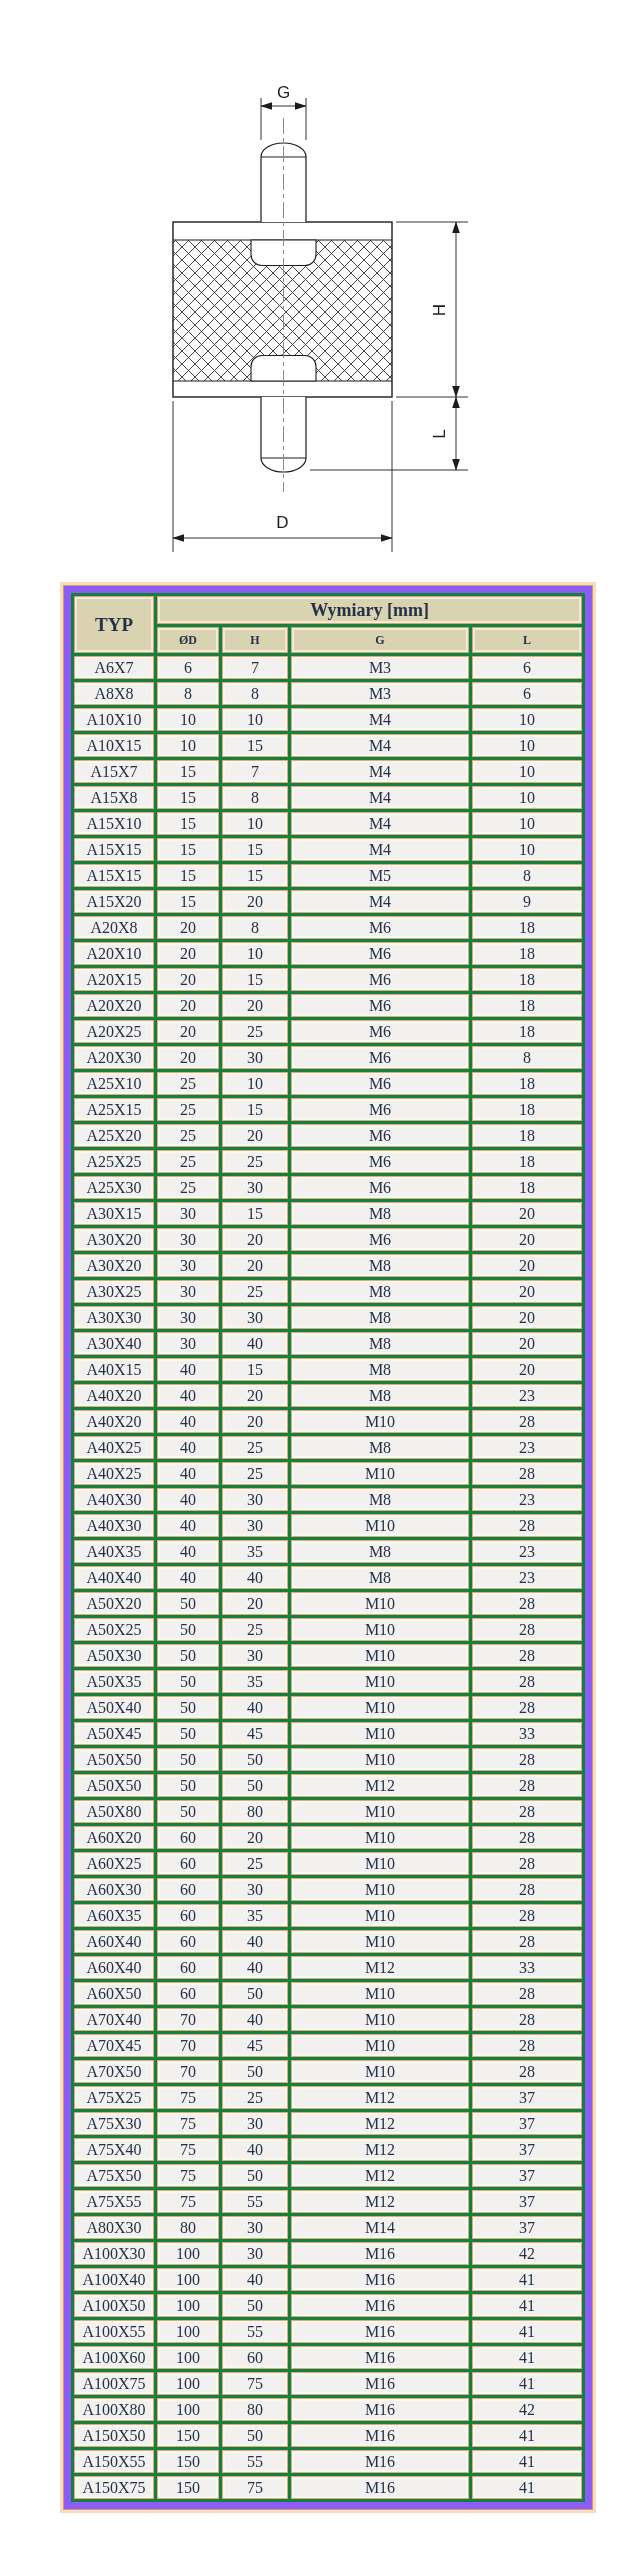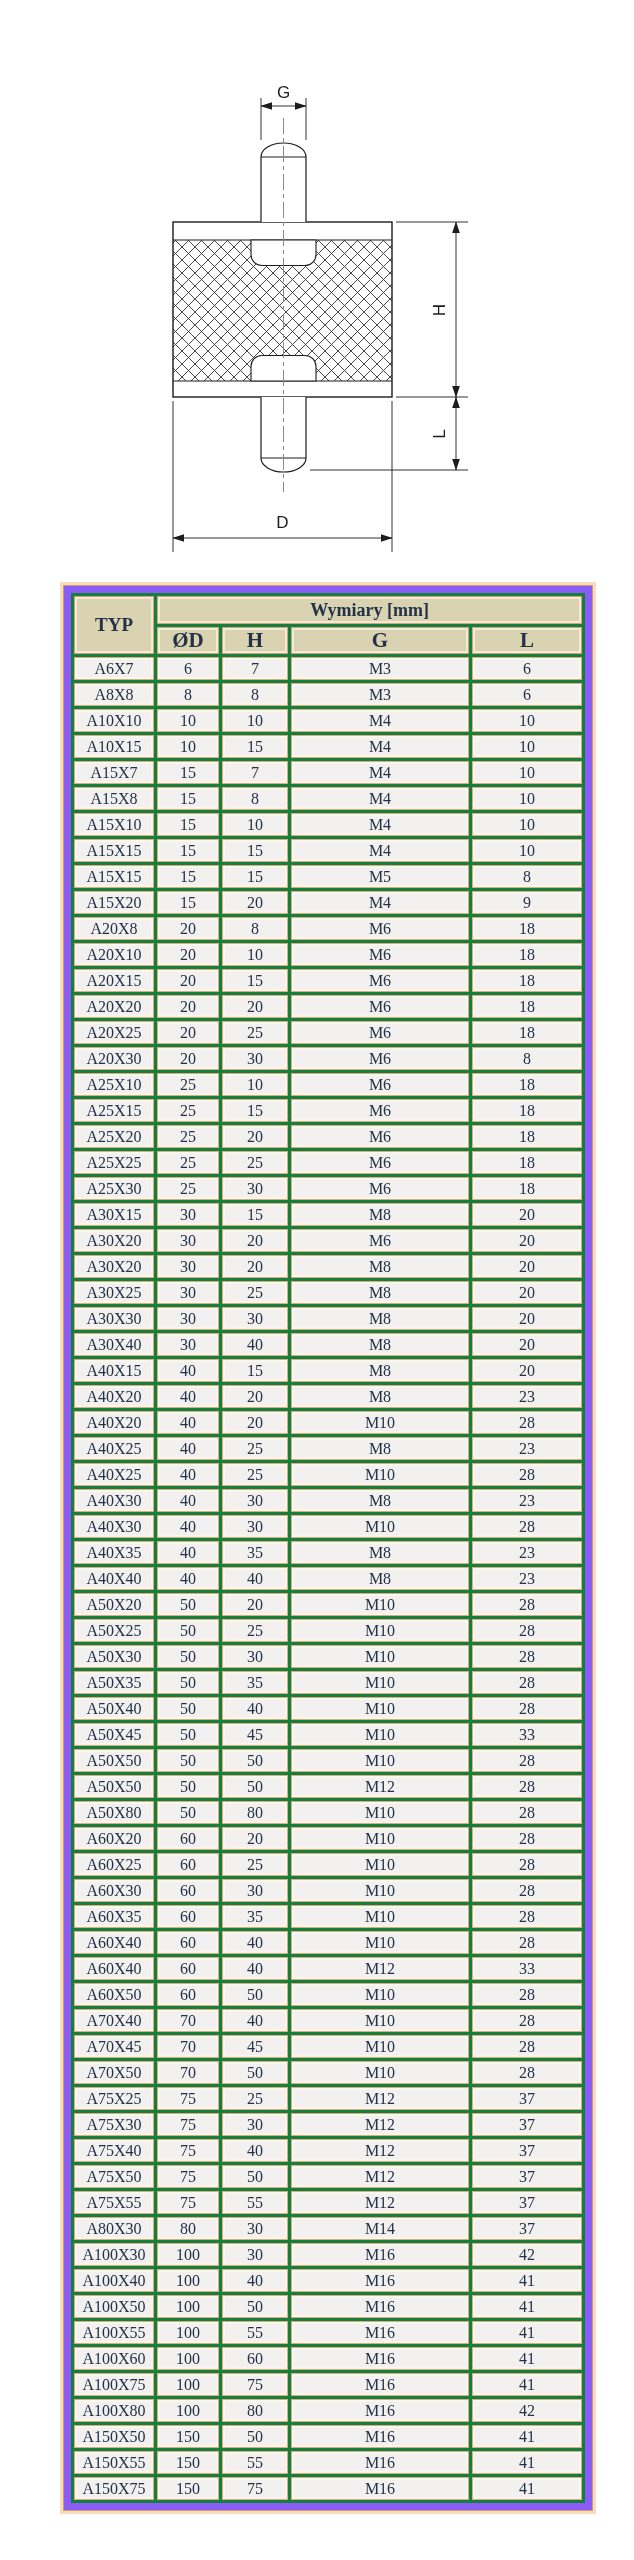--- a/index.html
+++ b/index.html
@@ -24,21 +24,21 @@
   .dims-table th{
     background:#d9d3b1;
     color:#233248;
     font-weight:bold;
     border:1px solid #d4a377;
     box-shadow:inset 0 0 0 2px #f1ecda;
     text-align:center;
     padding:0 2px;
   }
   .dims-table th.group{height:26px;font-size:18px;}
-  .dims-table th.sub{height:24px;font-size:21px;}
+  .dims-table th.sub{height:24px;font-size:12px;}
   .dims-table th.typ{font-size:19px;}
   .dims-table td{
     background:#f2f1ef;
     color:#233248;
     text-align:center;
     font-size:16px;
     height:19px;
     line-height:19px;
     padding:1px 2px;
     border:1px solid #dcab80;

